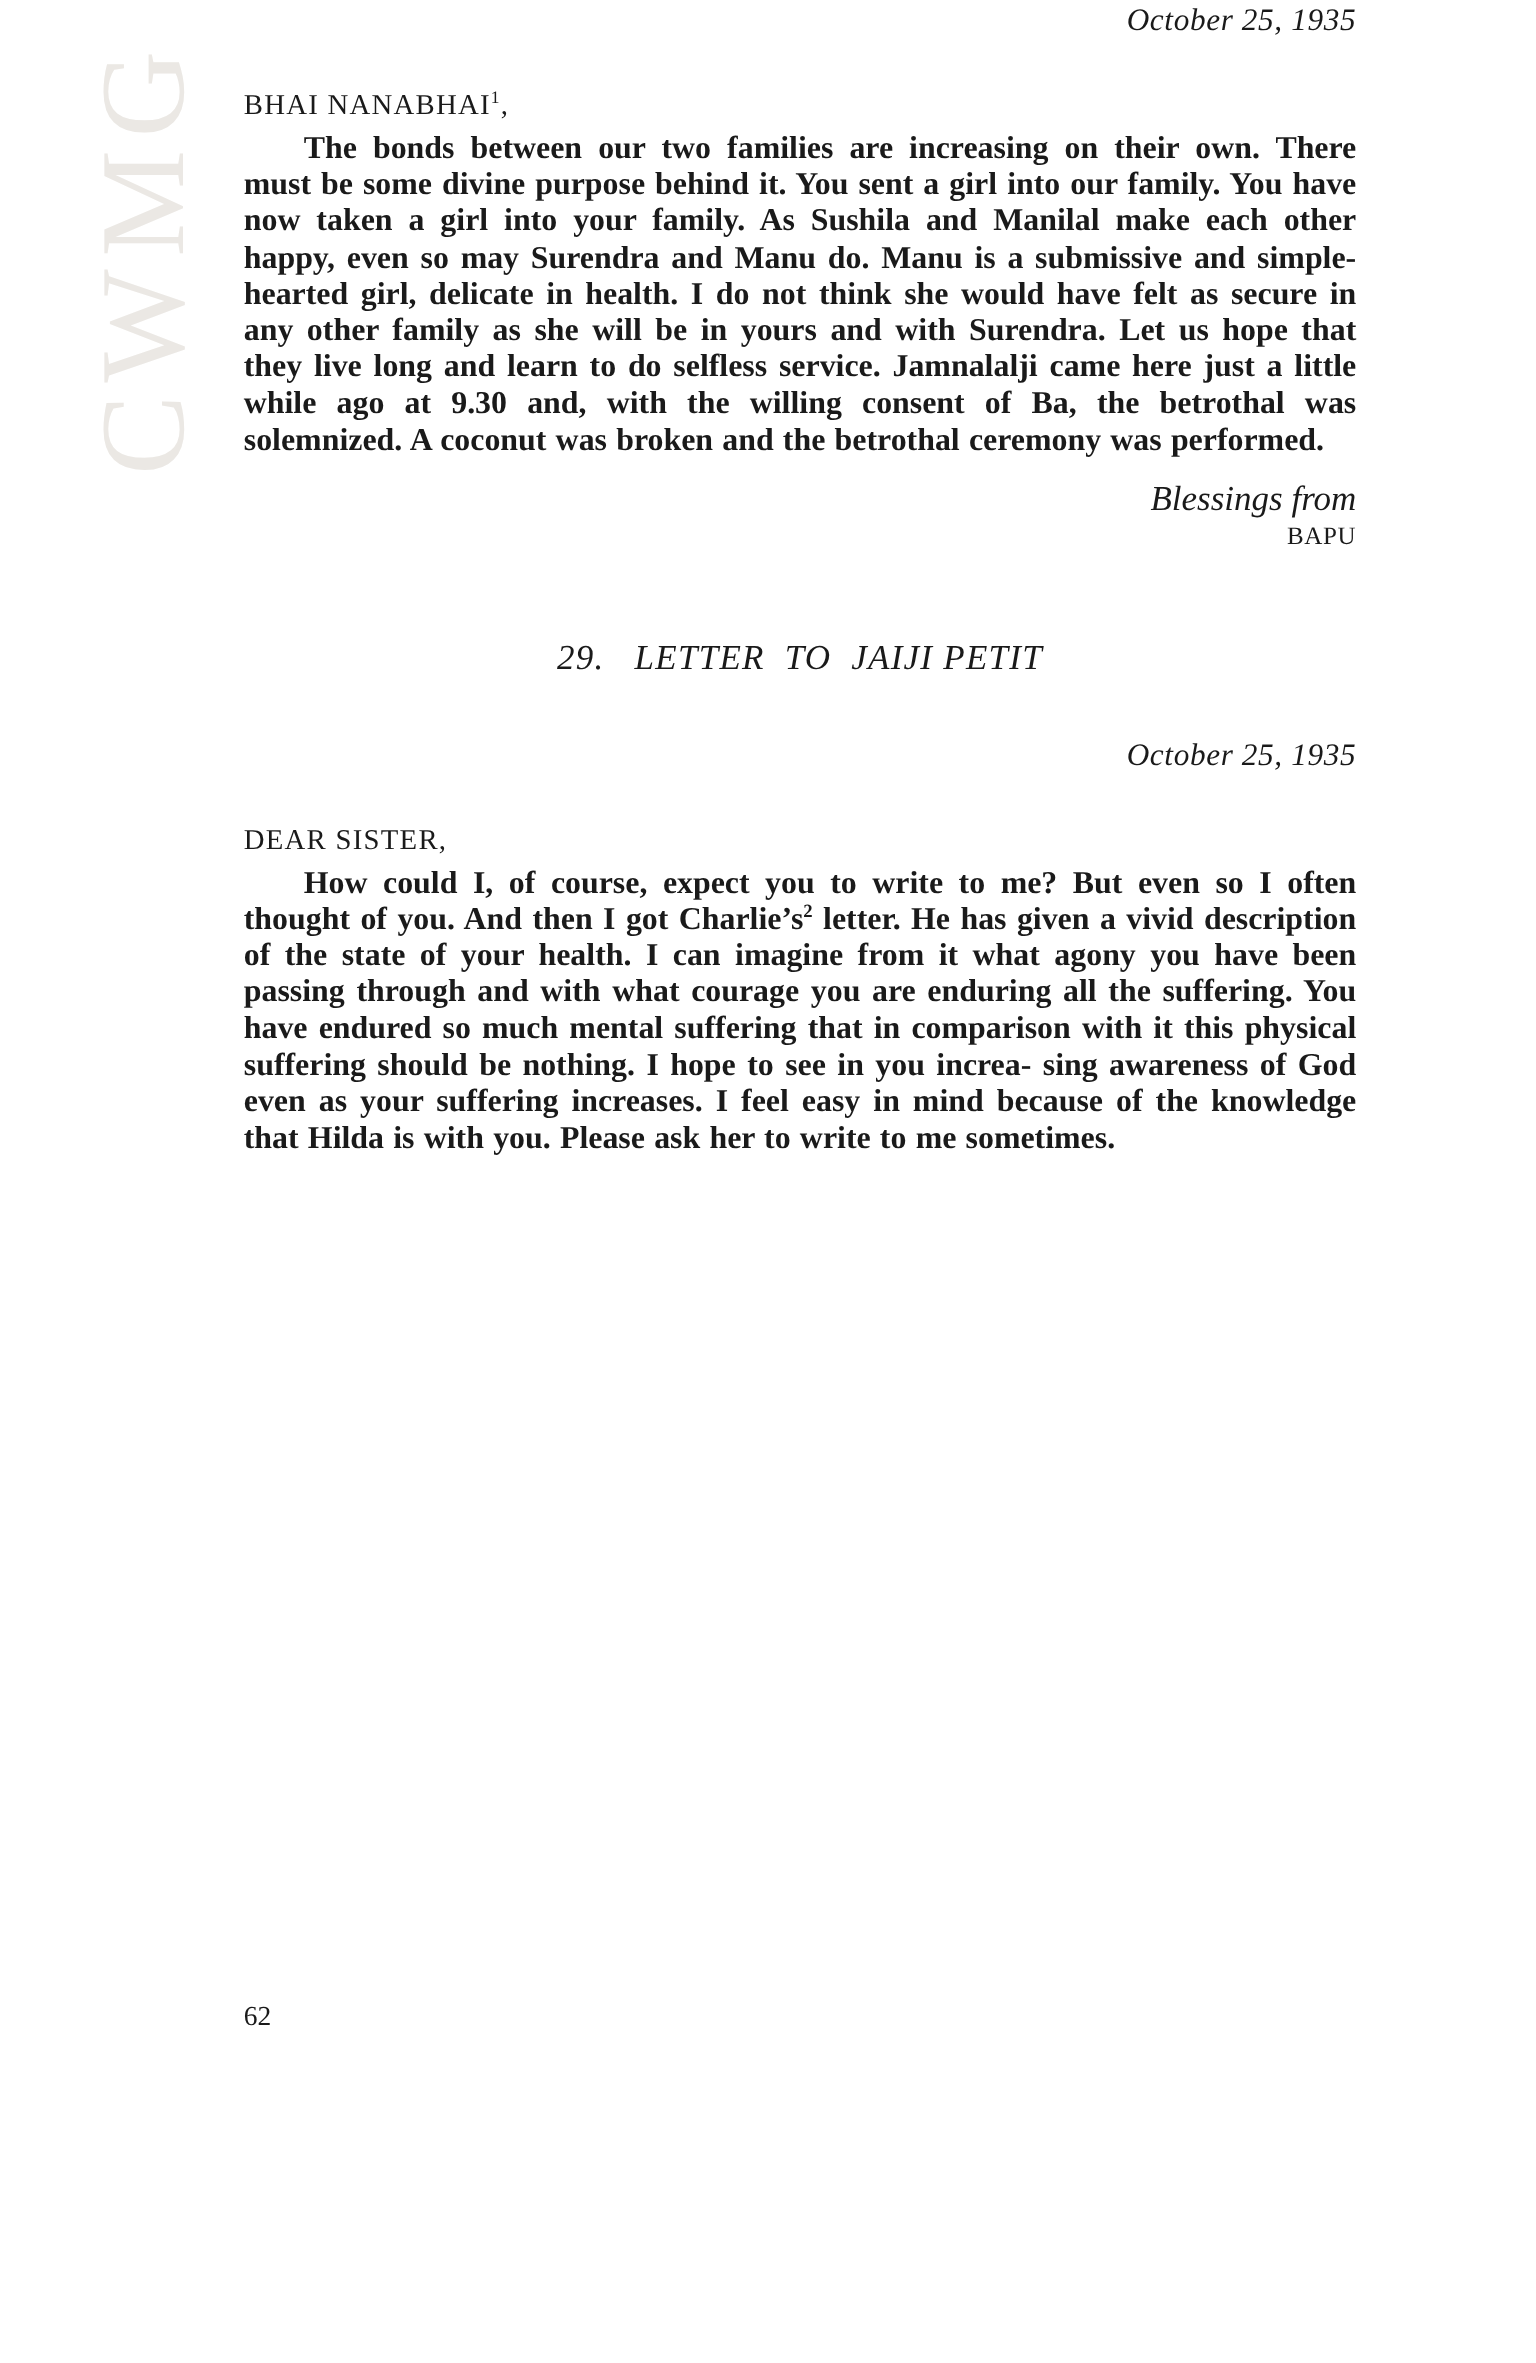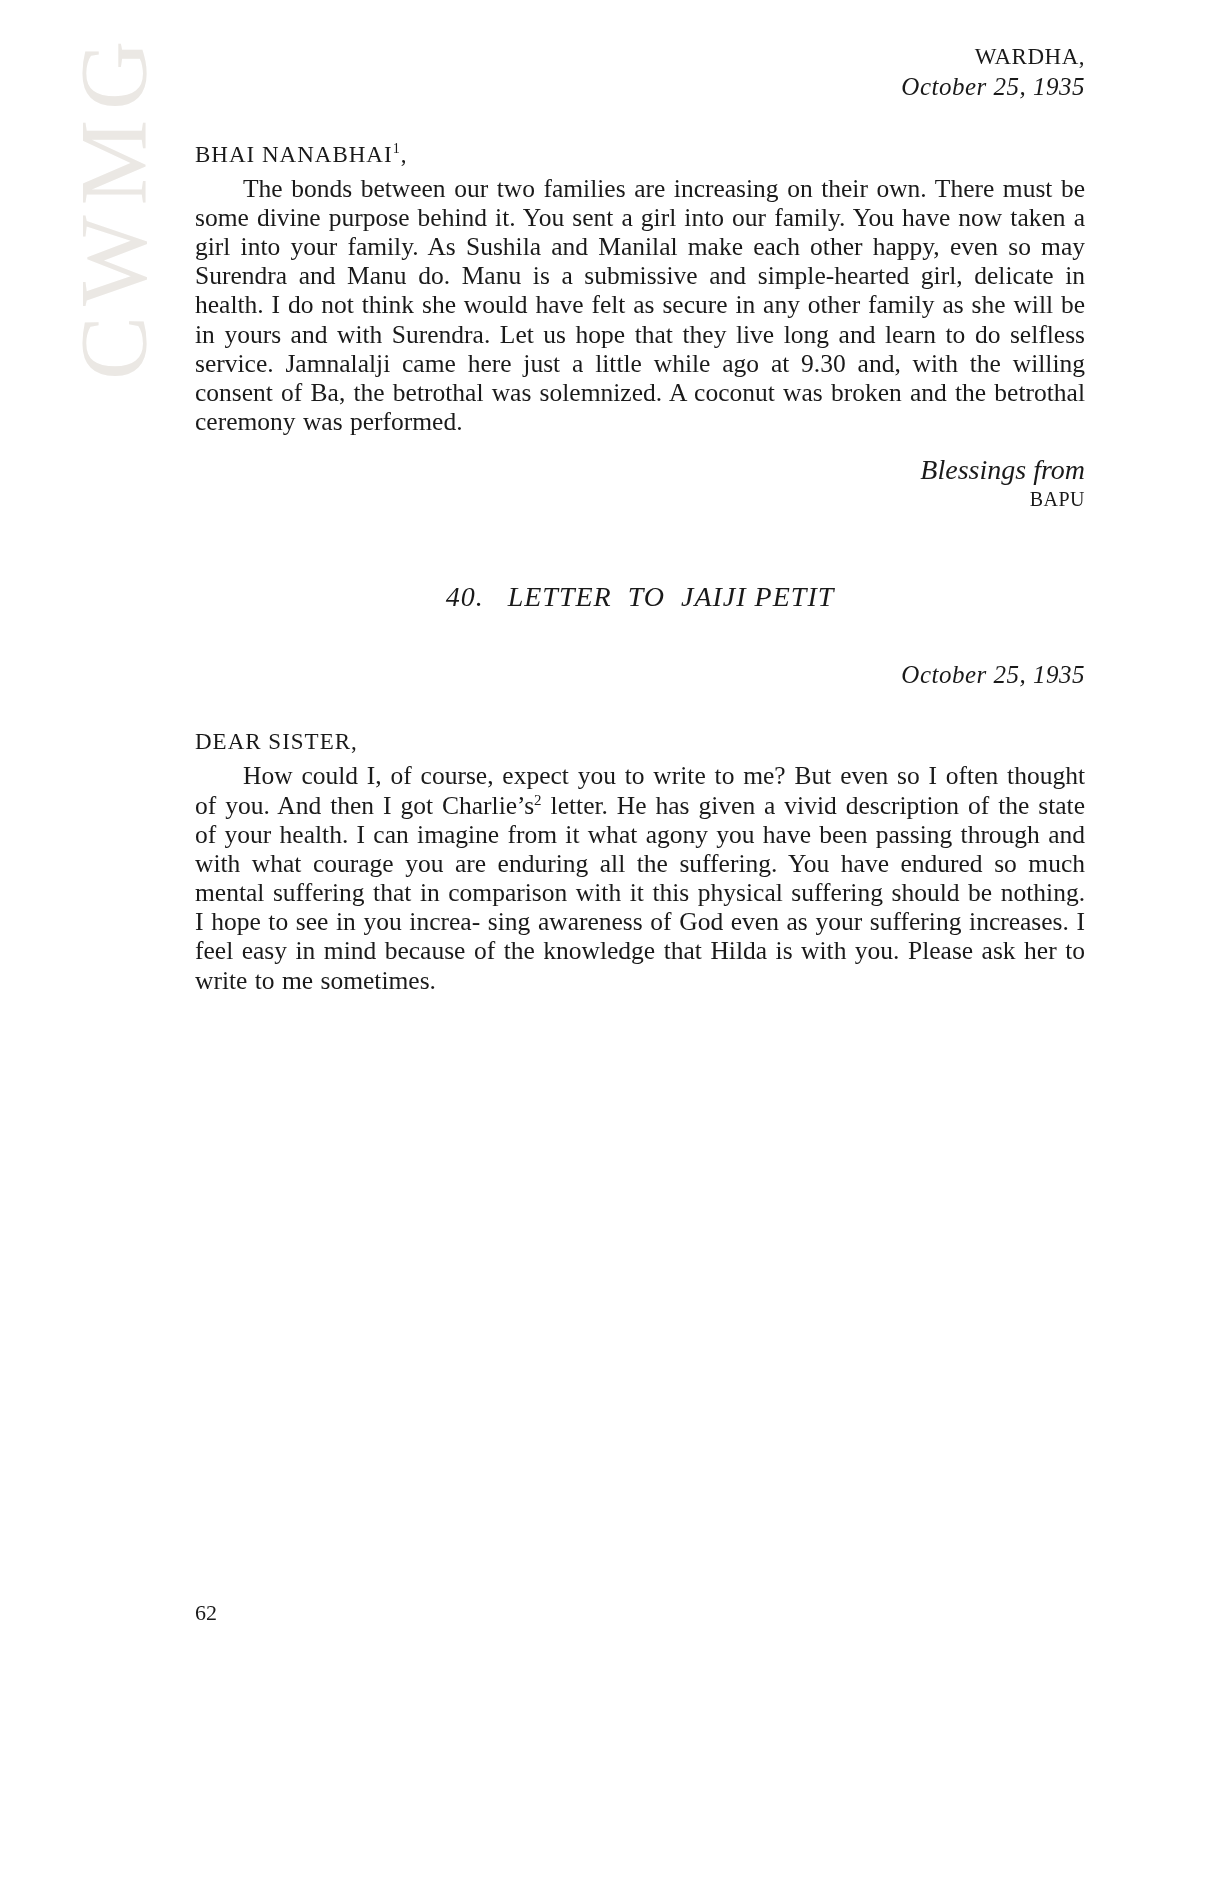--- a/index.html
+++ b/index.html
@@ -106,20 +106,21 @@
   }
 
   p.body-text {
     text-align: justify;
     text-justify: inter-word;
     font-size: 25.5px;
     line-height: 1.145;
     margin: 6px 0 0 0;
     text-indent: 48px;
     word-spacing: 1px;
+    font-weight: bold;
   }
 
   p.body-text sup {
     font-size: 15px;
     vertical-align: super;
   }
 
   .blessings {
     text-align: right;
     font-style: italic;
@@ -167,32 +168,31 @@
 </head>
 <body>
 
 <div class="page">
 
   <div class="watermark">CWMG  –  LXII</div>
 
   <div class="content">
 
 
-    <div class="place-line"><span>WARDHA,</span></div>
     <div class="date-line">October  25,  1935</div>
 
     <div class="salutation"><span>BHAI  NANABHAI</span><sup>1</sup><span>,</span></div>
 
     <p class="body-text">The  bonds  between  our  two  families  are  increasing  on  their own.  There  must  be  some  divine  purpose  behind  it.   You  sent  a girl  into  our  family.   You  have  now  taken  a  girl  into  your  family. As  Sushila  and  Manilal  make  each  other  happy,  even  so  may Surendra  and  Manu do.  Manu  is  a  submissive  and  simple-hearted girl,  delicate  in  health.   I  do  not  think  she  would  have  felt  as  secure in  any  other  family  as  she  will  be  in  yours  and  with  Surendra. Let  us  hope  that  they  live  long  and  learn  to  do  selfless  service. Jamnalalji  came  here  just  a  little  while  ago  at  9.30  and,  with  the willing  consent of Ba,  the  betrothal  was  solemnized.   A  coconut was  broken  and  the  betrothal  ceremony  was  performed.</p>
 
     <div class="blessings">Blessings from</div>
     <div class="signature">BAPU</div>
 
 
-    <div class="doc-title-2">40.   LETTER  TO  JAIJI PETIT</div>
+    <div class="doc-title-2">29.   LETTER  TO  JAIJI PETIT</div>
 
     <div class="date-line-2">October  25,  1935</div>
 
     <div class="salutation">DEAR  SISTER,</div>
 
     <p class="body-text"><span>How   could   I,   of   course,   expect  you  to  write   to  me?  But even  so  I  often  thought  of  you.   And  then  I  got  Charlie’s</span><sup>2</sup><span> letter. He has  given  a  vivid  description  of  the  state  of your  health.  I  can imagine  from  it  what  agony  you  have  been  passing   through  and with  what  courage  you  are  enduring  all  the  suffering.   You  have endured  so  much  mental  suffering  that  in  comparison  with  it  this physical  suffering  should  be  nothing.   I  hope  to see in you  increa- sing  awareness  of  God  even  as  your  suffering  increases.  I  feel easy  in  mind  because  of  the   knowledge  that   Hilda  is  with  you. Please  ask  her  to  write  to  me  sometimes.</span></p>
 
 
   </div>
 

